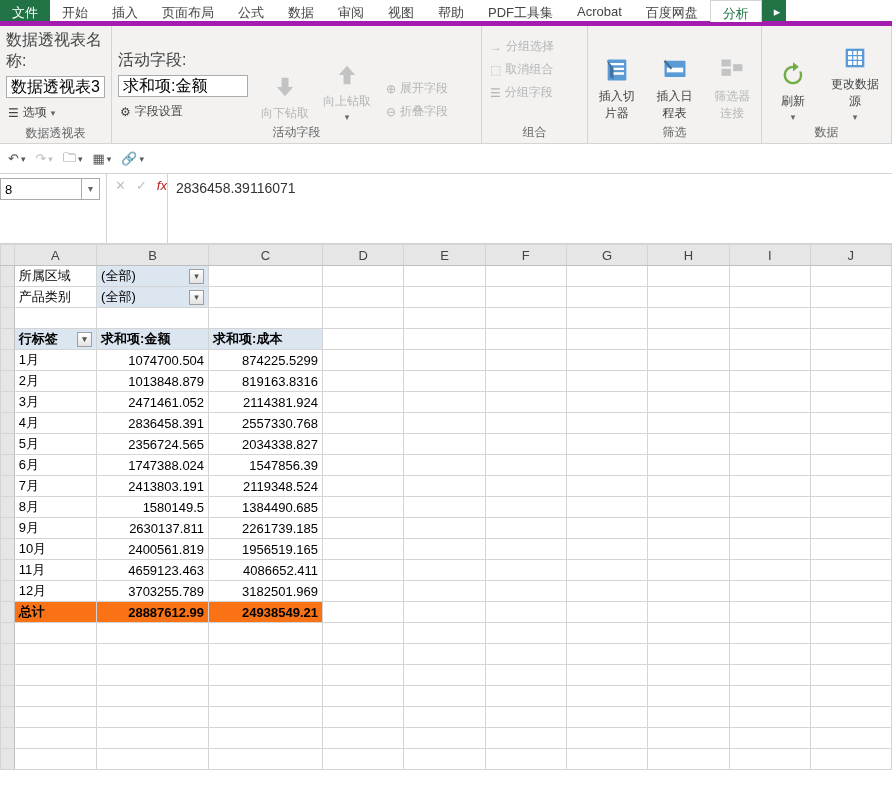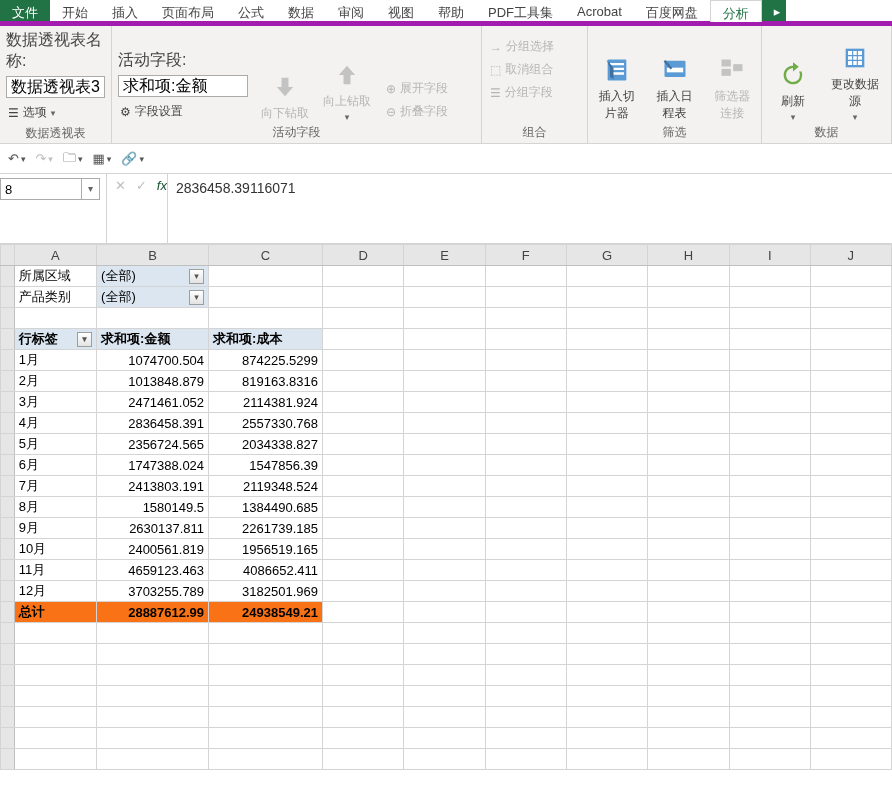--- a/index.html
+++ b/index.html
@@ -38,21 +38,21 @@
 .qat .qbtn { color:#555; display:flex; align-items:center; gap:2px;}
 .qat .qbtn.disabled { color:#bfbfbf; }
 
 
 .fbar { display: flex; align-items: stretch; border-bottom: 1px solid #d4d4d4; height: 70px; }
 .namebox-wrap { display:flex; align-items:flex-start; padding:4px 0 0 0;}
 .namebox { border:1px solid #ababab; height:22px; display:flex; align-items:center;}
 .namebox input { border:none; outline:none; width:80px; padding:0 4px; font-size:13px;}
 .namebox .caret { width:18px; text-align:center; border-left:1px solid #ababab; font-size:10px; color:#666; height:20px; line-height:20px;}
 .fx-sep { border-left:1px solid #d4d4d4; margin-left:6px; padding-left:8px; display:flex; align-items:flex-start; padding-top:4px; gap:10px; color:#bfbfbf;}
-.fx-sep .fx { font-style:italic; color:#14532d; }
+.fx-sep .fx { font-style:italic; color:#b91c1c; }
 .formula-area { flex:1; padding:6px 8px; font-size:14px; color:#333; border-left:1px solid #d4d4d4;}
 
 
 .grid-wrap { position: relative; }
 table.grid { border-collapse: collapse; table-layout: fixed; }
 table.grid th, table.grid td { border: 1px solid #d4d4d4; height: 21px; font-size: 13px; padding: 0 4px; overflow:hidden; white-space:nowrap;}
 table.grid th.rowhdr { background: #e6e6e6; width: 14px; text-align:center; color:#666; font-weight:normal; border-right: 1px solid #bfbfbf;}
 table.grid tr.colhdr th { background: #e6e6e6; text-align:center; font-weight:normal; color:#444; border-bottom:1px solid #bfbfbf;}
 table.grid tr.colhdr th.corner { background:#e6e6e6;}
 .colA { width: 84px; }

